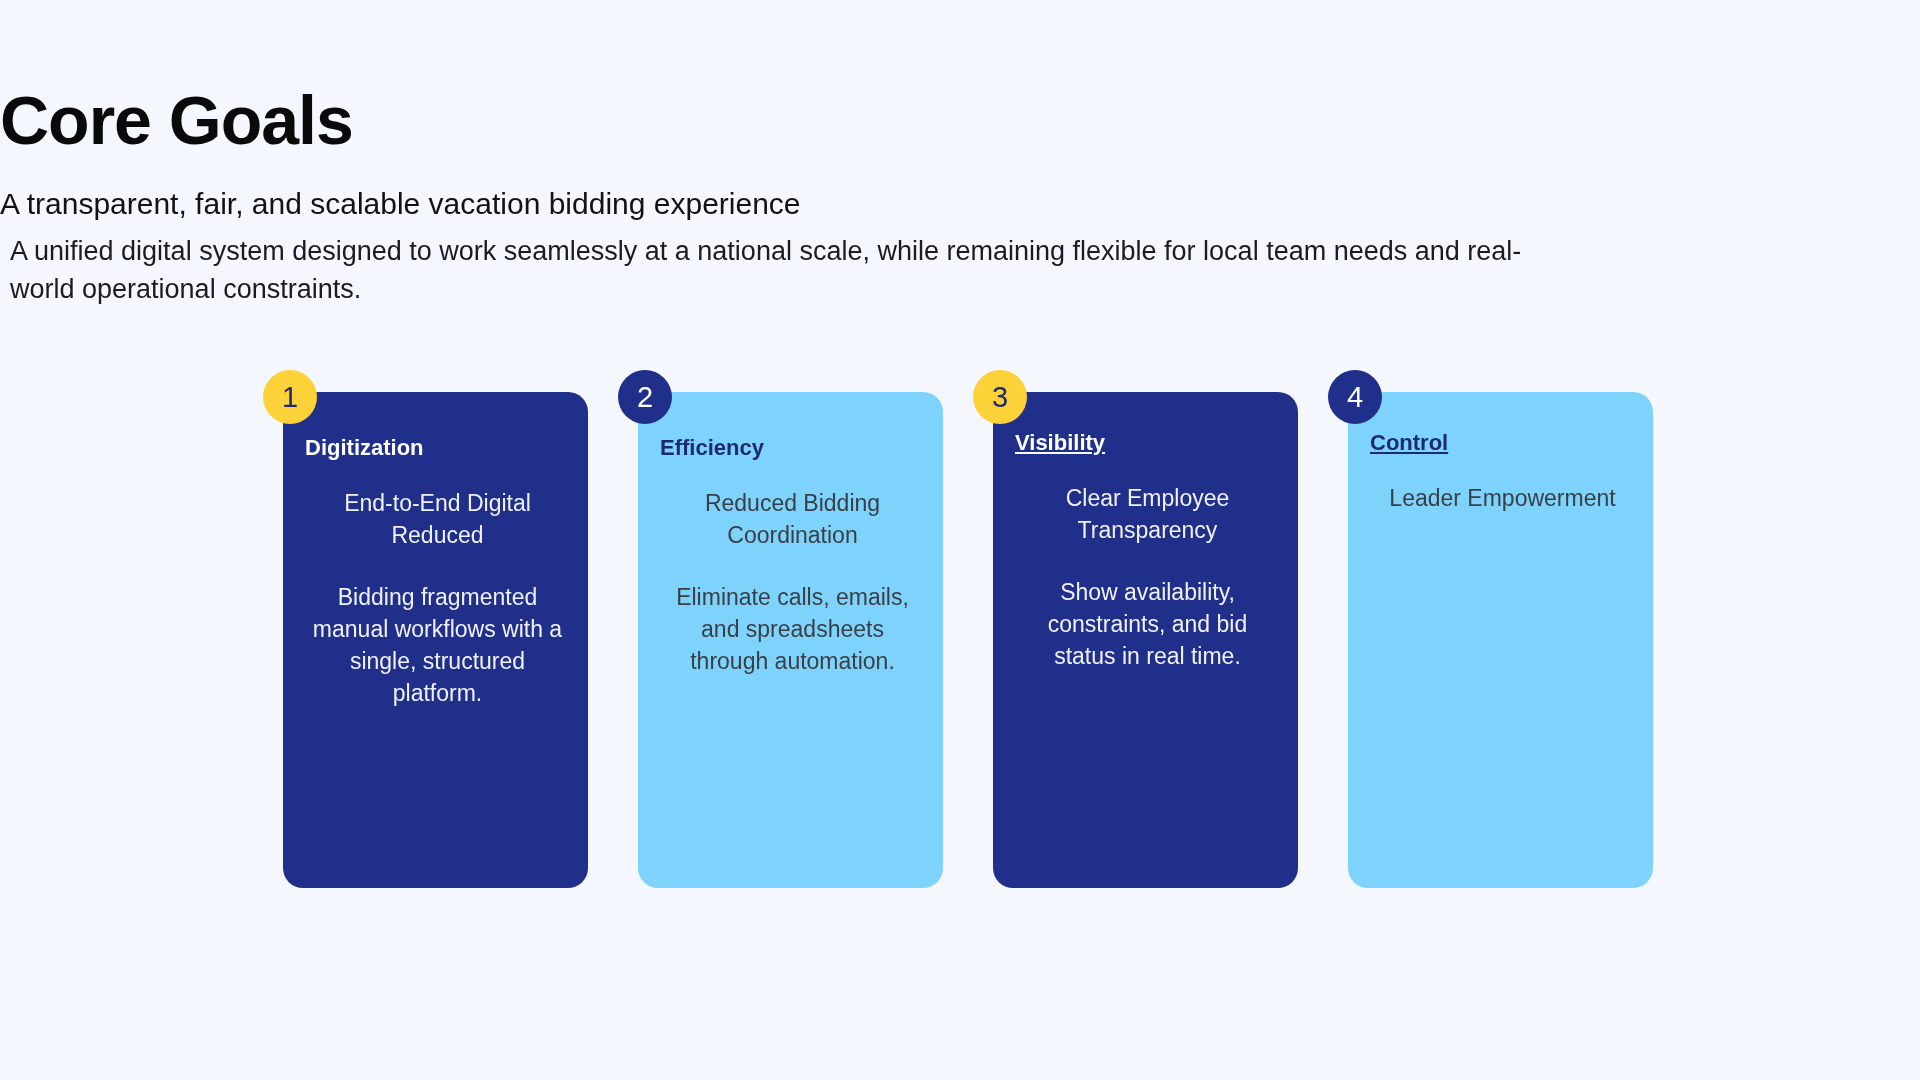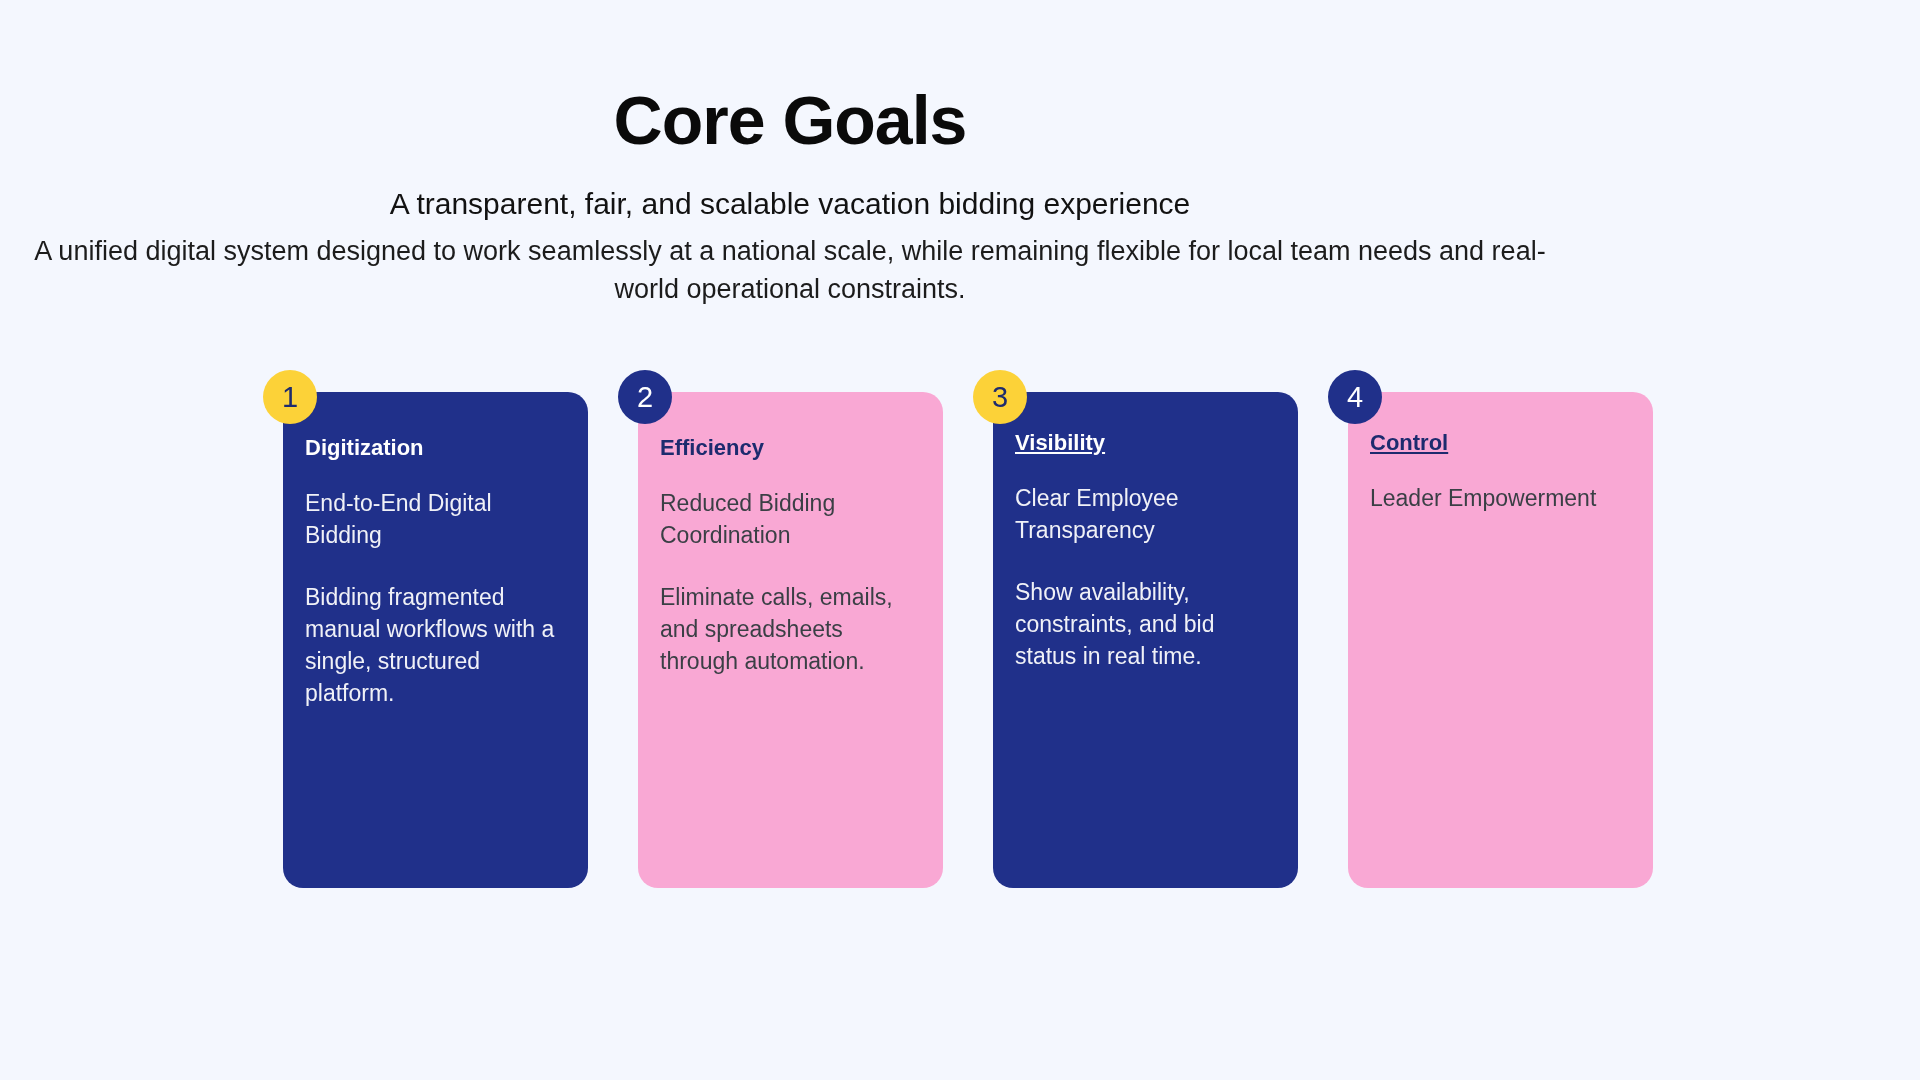--- a/index.html
+++ b/index.html
@@ -16,21 +16,20 @@
     height: 1080px;
     background: #f4f7fe;
   }
 
   
   .header {
     position: absolute;
     left: 0;
     top: 86px;
     width: 1580px;
-    text-align: center;
   }
   .page-title {
     font-size: 68px;
     font-weight: bold;
     color: #0a0a0a;
     letter-spacing: -1px;
     line-height: 1.0;
   }
   .page-subtitle {
     margin-top: 32px;
@@ -66,23 +65,24 @@
     height: 496px;
   }
   .card {
     position: absolute;
     left: 0;
     top: 0;
     width: 305px;
     height: 496px;
     border-radius: 20px;
     padding: 16px 22px;
+    text-align: center;
   }
   .card.navy  { background: #20308a; }
-  .card.yellow{ background: #f9a8d4; }
+  .card.yellow{ background: #7dd3fc; }
 
   .badge {
     position: absolute;
     left: -20px;
     top: -22px;
     width: 54px;
     height: 54px;
     border-radius: 50%;
     display: flex;
     align-items: center;
@@ -135,21 +135,21 @@
     <div class="page-subtitle">A transparent, fair, and scalable vacation bidding experience</div>
     <div class="page-desc">A unified digital system designed to work seamlessly at a national scale, while remaining flexible for local team needs and real-world operational constraints.</div>
   </div>
 
   <div class="cards-row">
 
     <div class="card-wrap">
       <div class="card navy">
         <div class="card-title on-navy title-low">Digitization</div>
         <div class="card-body on-navy body-low">
-          <div class="body-sub">End-to-End Digital Bidding</div>
+          <div class="body-sub">End-to-End Digital Reduced</div>
           <div class="body-text">Bidding fragmented manual workflows with a single, structured platform.</div>
         </div>
       </div>
       <div class="badge yellow">1</div>
     </div>
 
     <div class="card-wrap">
       <div class="card yellow">
         <div class="card-title on-yellow title-low">Efficiency</div>
         <div class="card-body on-yellow body-low">

